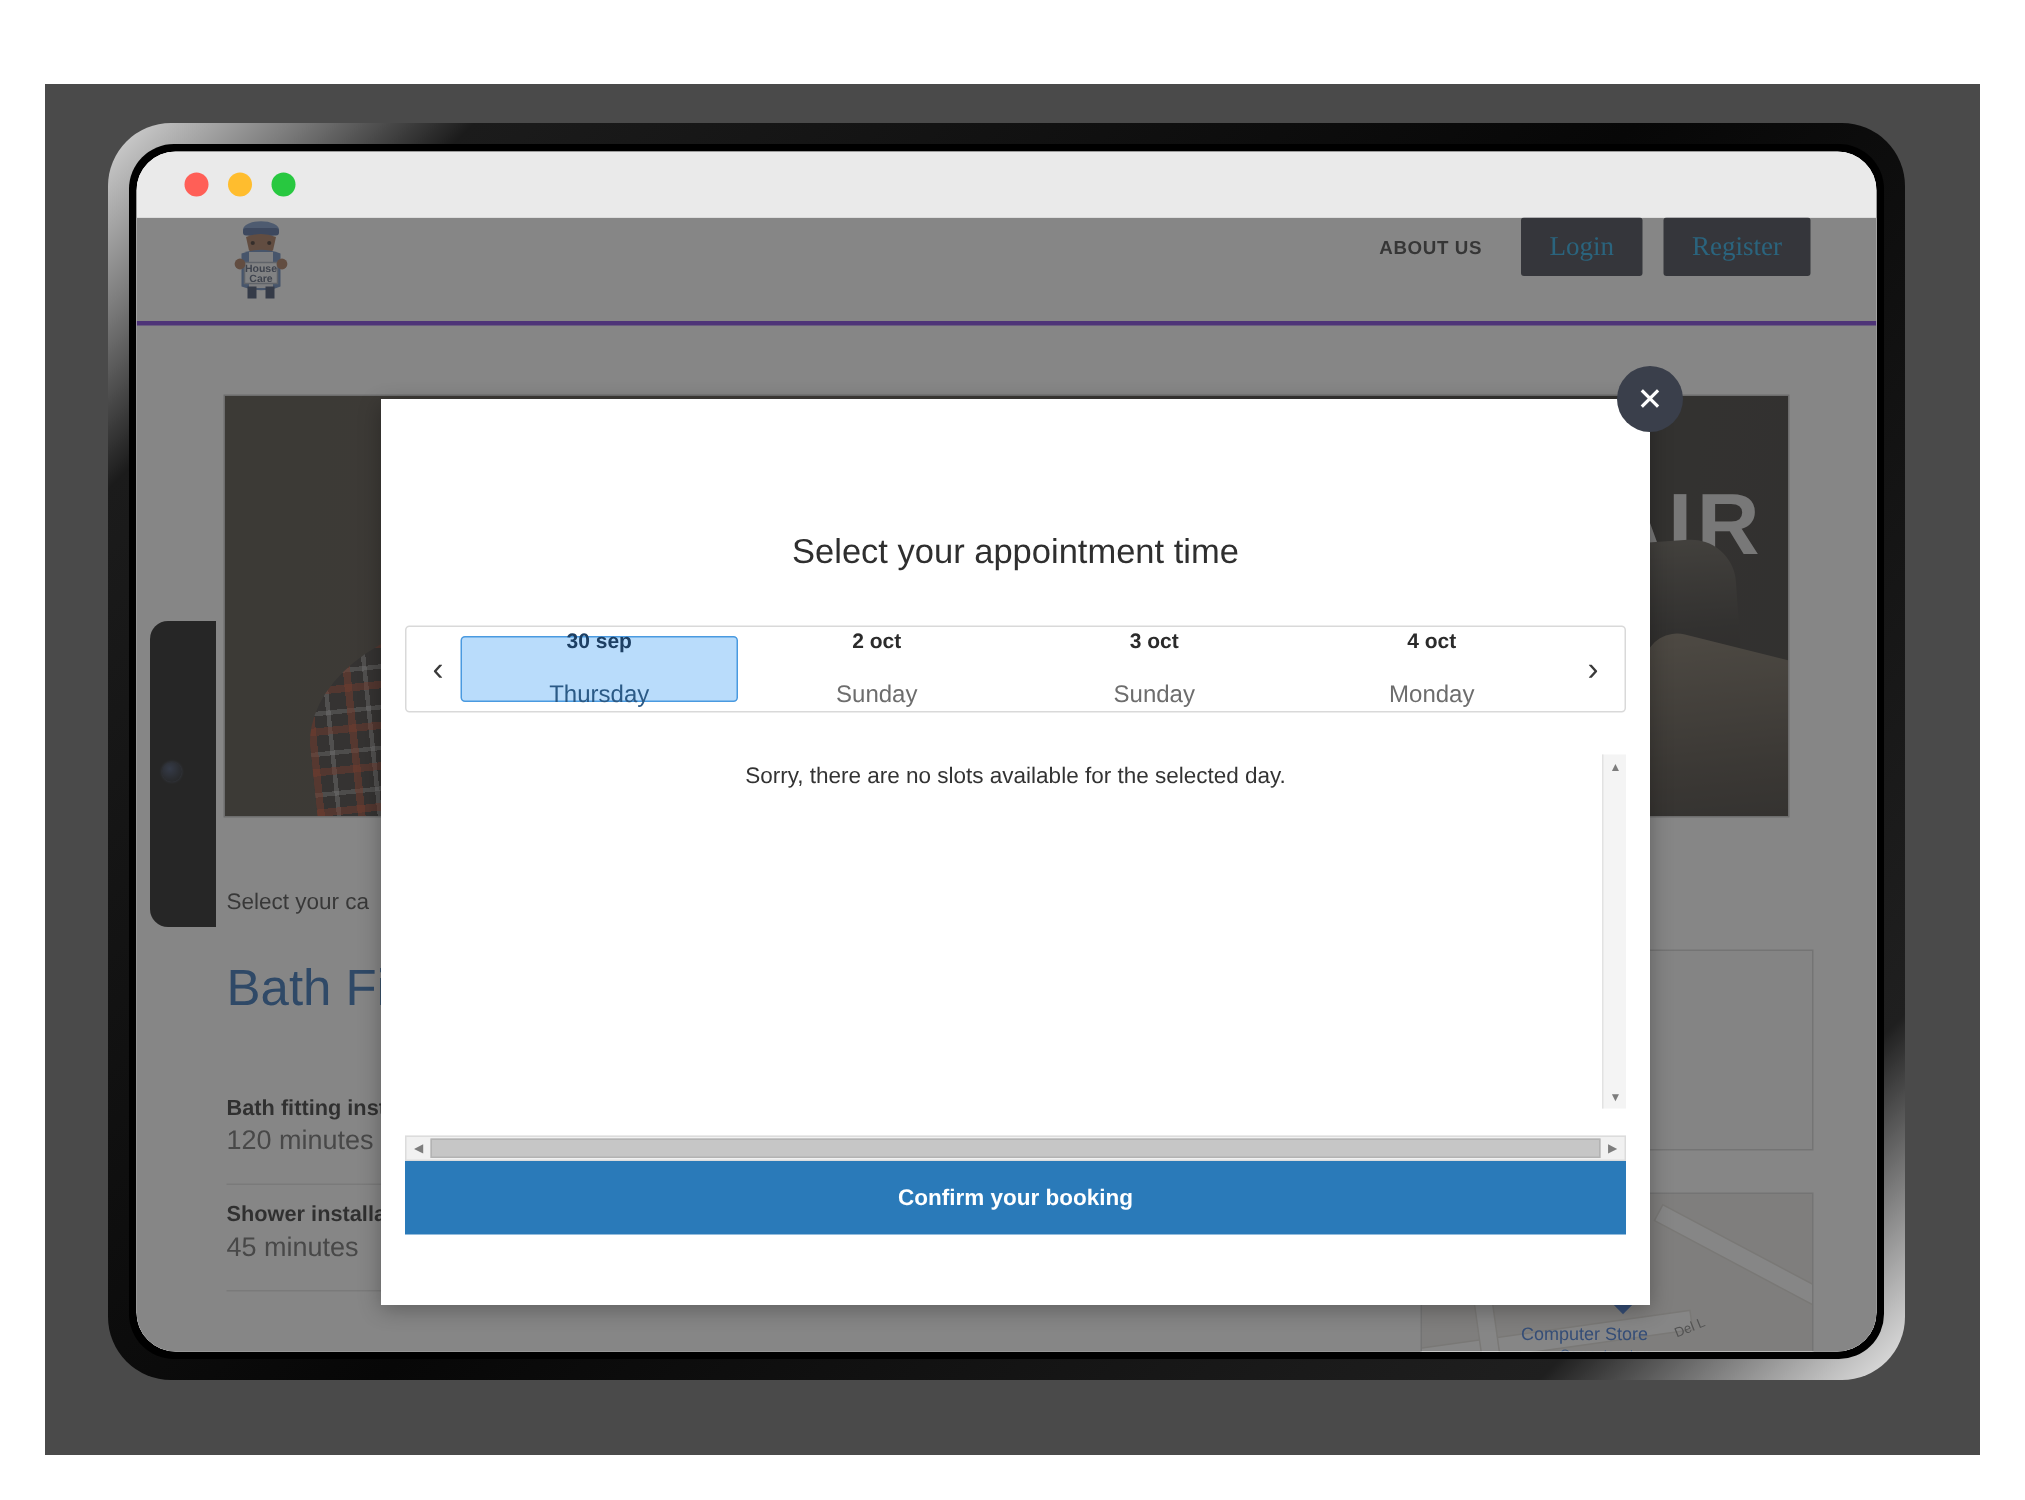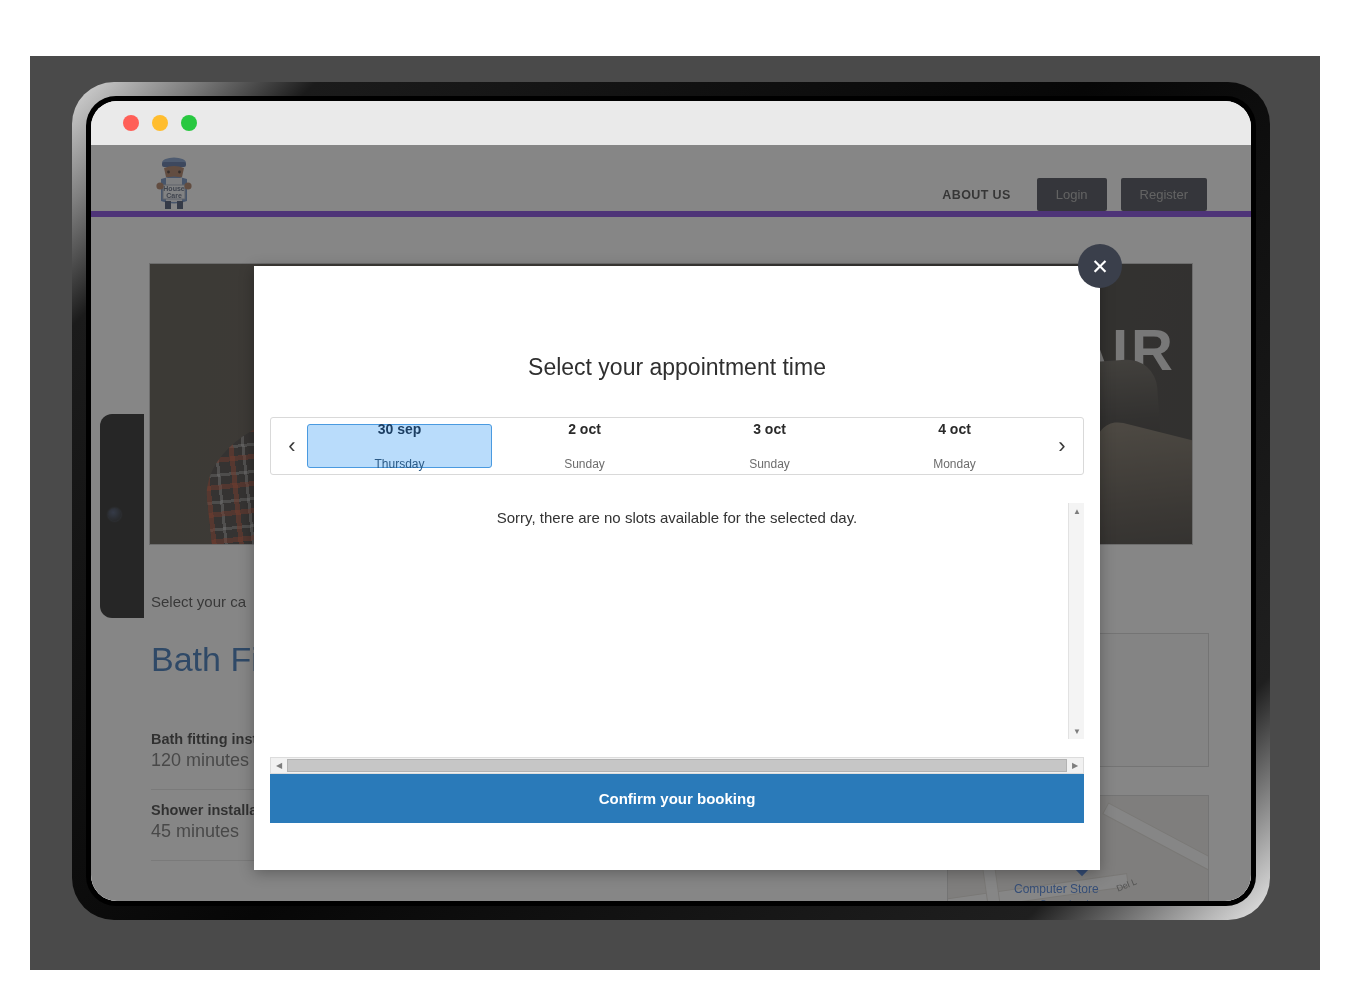--- a/index.html
+++ b/index.html
@@ -94,23 +94,23 @@
     height: calc(100% - 44px);
     background: #ffffff;
     overflow: hidden;
   }
 
   
   #site-header {
     position: relative;
     height: 72px;
     background: #fff;
-    border-bottom: 6px solid #6d28d9;
-    display: flex;
-    align-items: flex-end;
+    border-bottom: 3px solid #6d28d9;
+    display: flex;
+    align-items: flex-start;
     padding: 0 44px 0 60px;
     z-index: 2;
   }
   #logo {
     position: relative;
     width: 46px; height: 56px;
   }
   #logo svg { display: block; }
   #nav-right {
     margin-left: auto;
@@ -120,24 +120,24 @@
   }
   #about-link {
     font-size: 12.5px;
     font-weight: bold;
     letter-spacing: .4px;
     color: #2f2f2f;
     margin-right: 12px;
   }
   .hdr-btn {
     background: #2b2f3a;
-    color: #a3a3a3;
+    color: #0ea5e9;
     border: none;
-    font-size: 13px;
-    font-family: Liberation Sans, sans-serif;
+    font-size: 18px;
+    font-family: Liberation Serif, serif;
     padding: 9px 19px;
     border-radius: 2px;
     cursor: pointer;
   }
 
   
   #hero {
     position: relative;
     margin: 46px 58px 0 58px;
     height: 282px;
@@ -404,21 +404,21 @@
     cursor: pointer;
     border: 1px solid transparent;
     border-radius: 3px;
   }
   .date-cell.selected {
     background: #b9dcfb;
     border-color: #4a9ae0;
   }
   .date-day  { font-size: 14px; font-weight: bold; color: #2b2b2b; }
   .date-cell.selected .date-day { color: #1d3f63; }
-  .date-wd   { font-size: 12px; color: #6d6d6d; margin-top: 20px; }
+  .date-wd   { font-size: 16px; color: #6d6d6d; margin-top: 20px; }
   .date-cell.selected .date-wd { color: #2b5a86; }
 
   
   #slots-area {
     position: relative;
     margin: 28px 16px 0 16px;
     height: 248px;
     background: #fff;
   }
   #slots-message {

